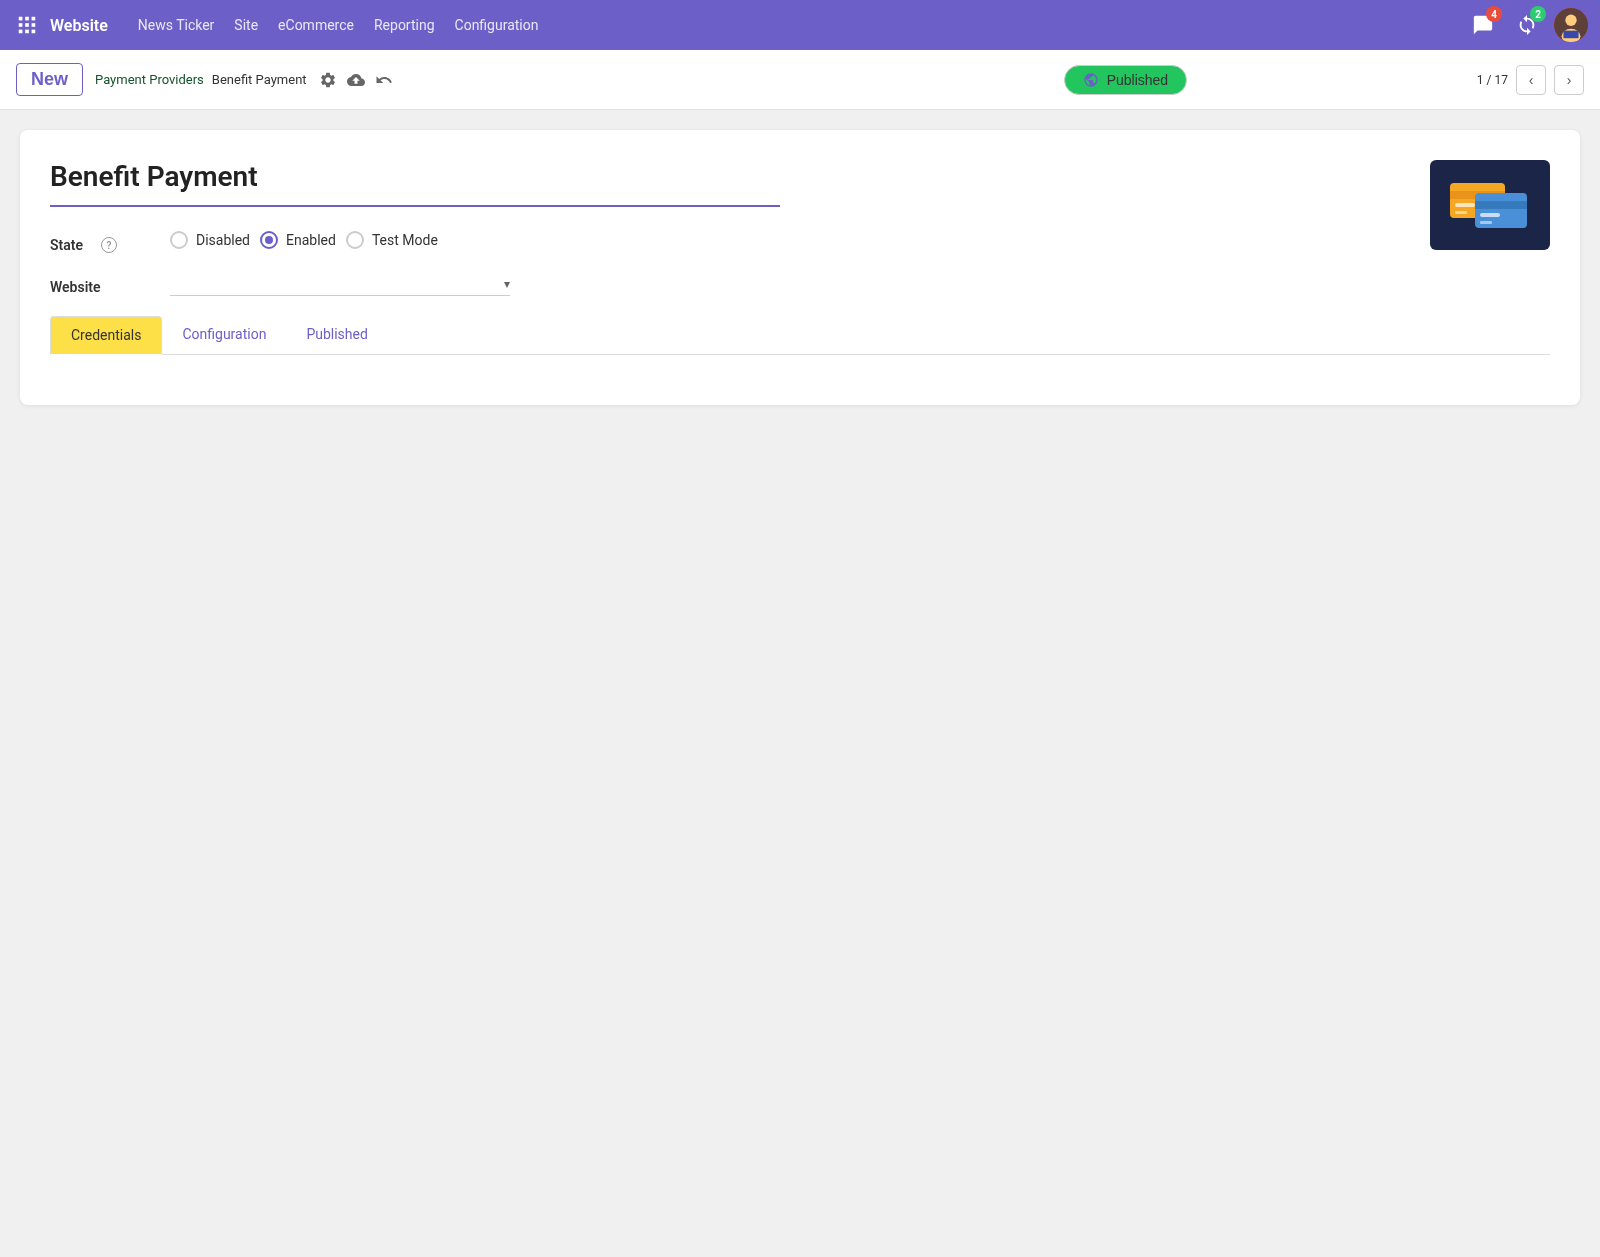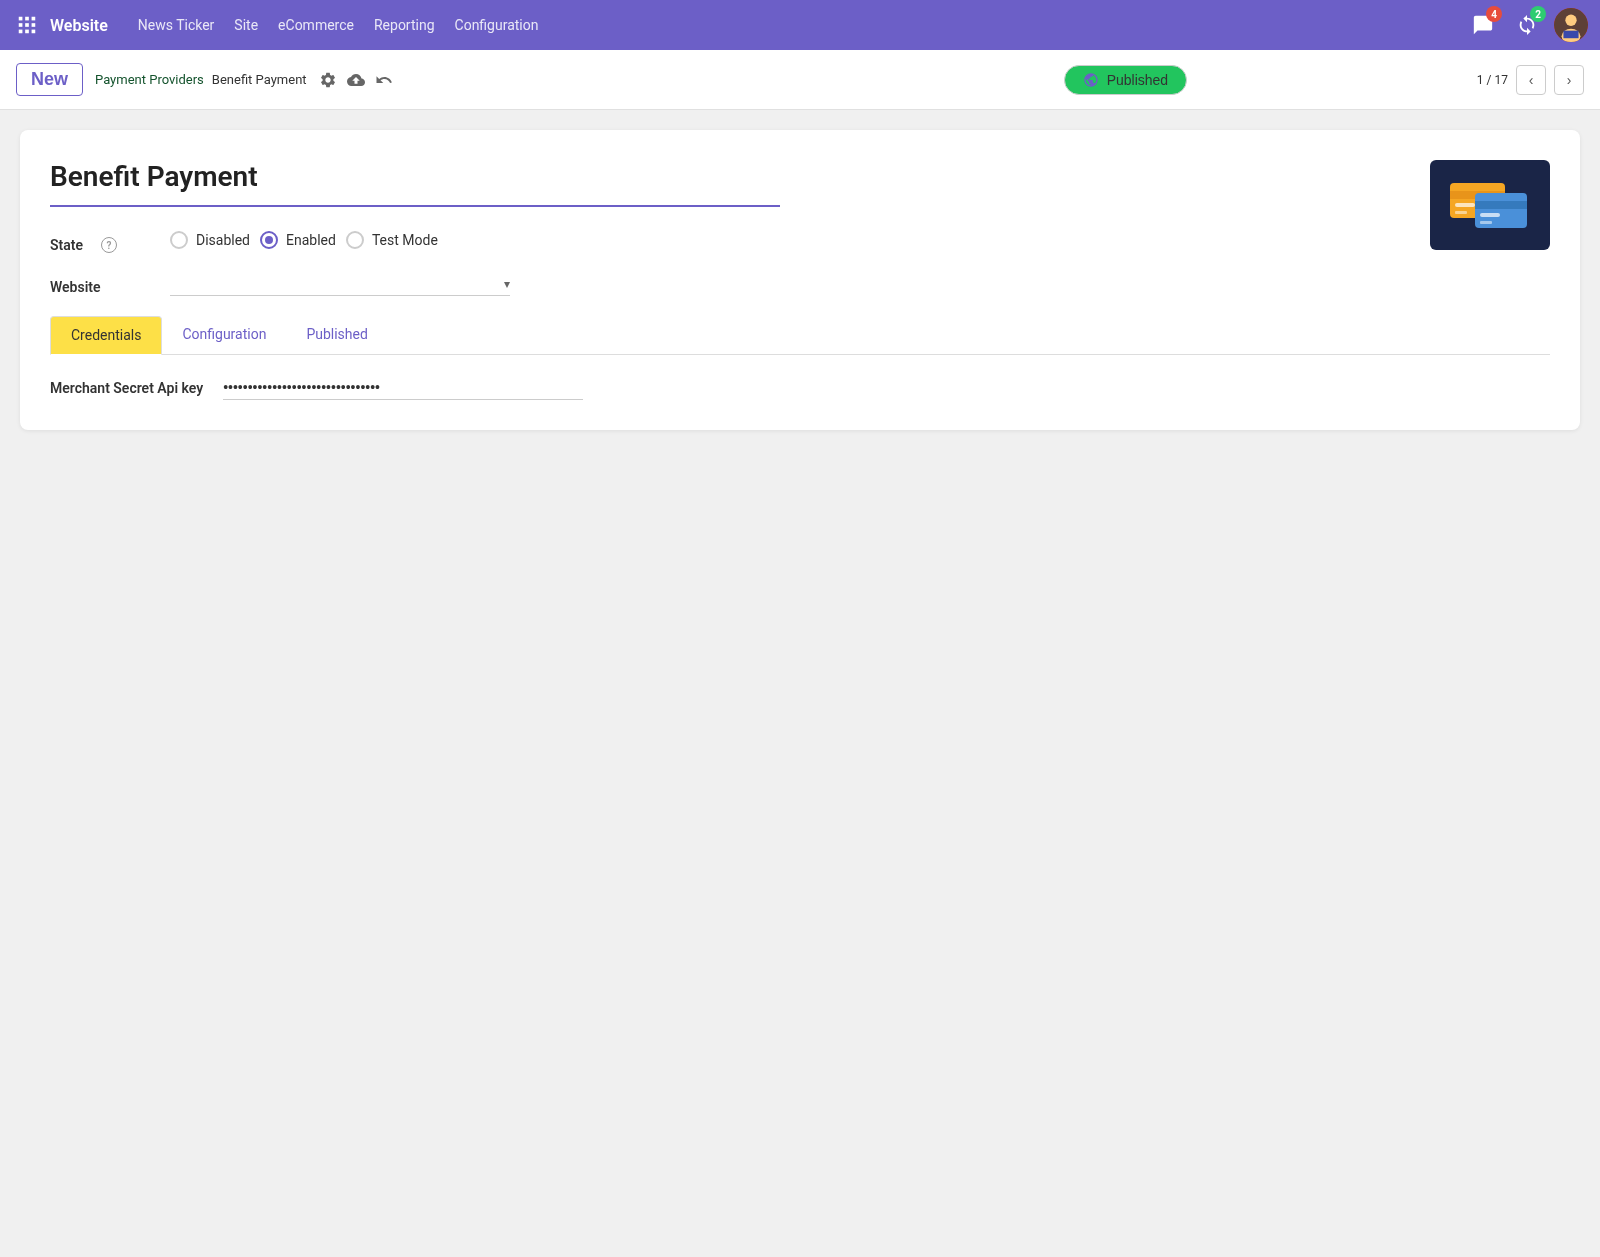--- a/index.html
+++ b/index.html
@@ -351,19 +351,15 @@
         <span class="chevron">▾</span>
       </div>
     </div>
 
     <div class="tabs-bar">
       <div class="tab-item active">Credentials</div>
       <div class="tab-item">Configuration</div>
       <div class="tab-item">Published</div>
     </div>
 
-    <div class="credentials-field">
-      <label class="cred-label">Merchant Secret Api key</label>
-      <input type="password" class="cred-input" value="••••••••••••••••••••••••••••••••" style="">
-    </div>
 
   </div>
 </div>
 
 </body></html>

